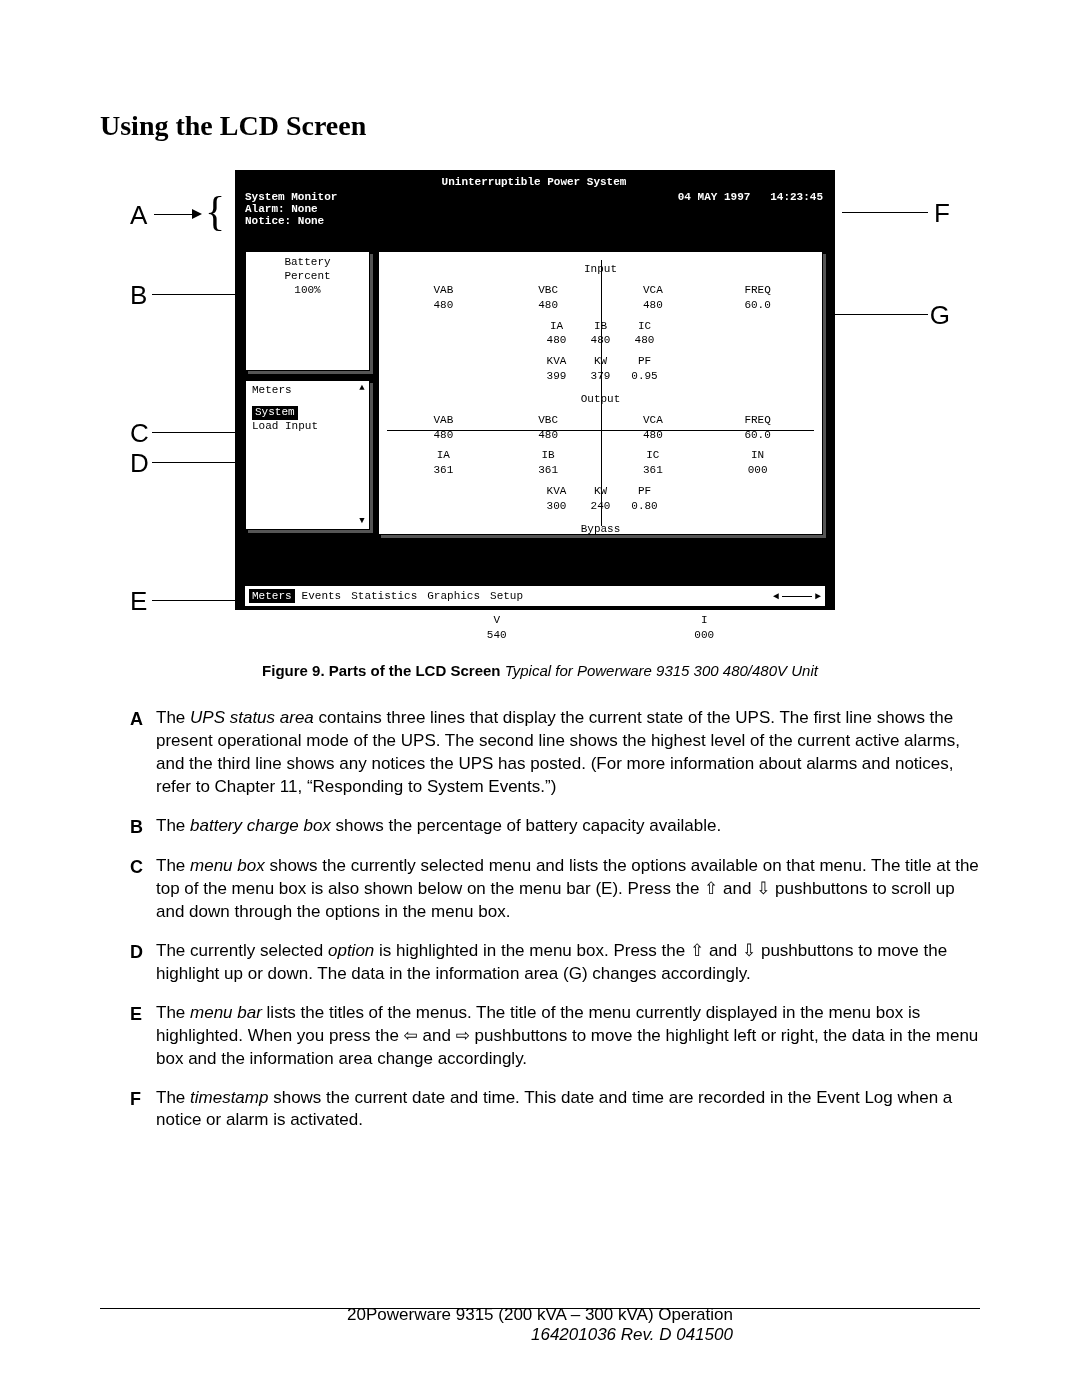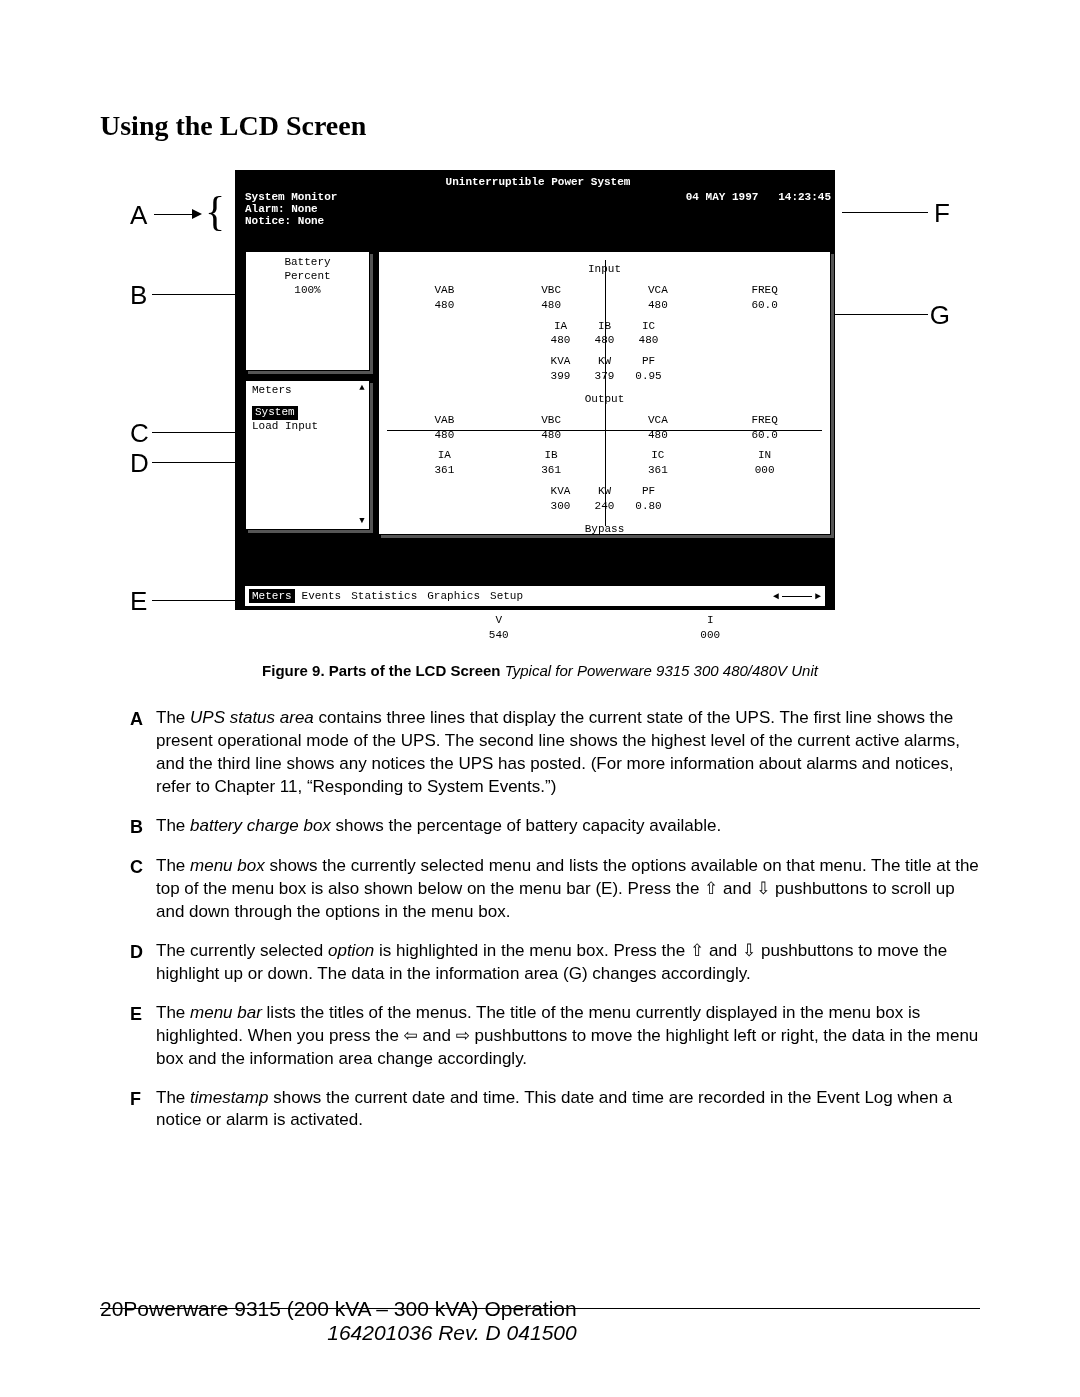--- a/index.html
+++ b/index.html
@@ -68,21 +68,21 @@
   .lcd {
     position: absolute;
     left: 85px;
     top: 10px;
     width: 600px;
     height: 440px;
     background: #000;
     color: #fff;
     font-family: "Courier New", monospace;
     font-size: 11px;
-    padding: 6px 4px 0 10px;
+    padding: 6px 12px 0 10px;
   }
   .lcd-title {
     text-align: center;
     font-weight: bold;
     font-size: 11px;
     margin-bottom: 3px;
   }
   .lcd-top {
     display: flex;
     justify-content: space-between;
@@ -214,22 +214,22 @@
     left: 100px;
     right: 100px;
     border-top: 1px solid #000;
   }
   .footer {
     position: absolute;
     bottom: 52px;
     left: 100px;
     right: 100px;
     display: flex;
-    justify-content: flex-start;
-    font-size: 21px;
+    justify-content: center;
+    font-size: 17px;
   }
   .footer .right {
     text-align: right;
   }
   .footer .right .rev { font-style: italic; }
 </style>
 </head>
 <body>
 
 <div class="page">

